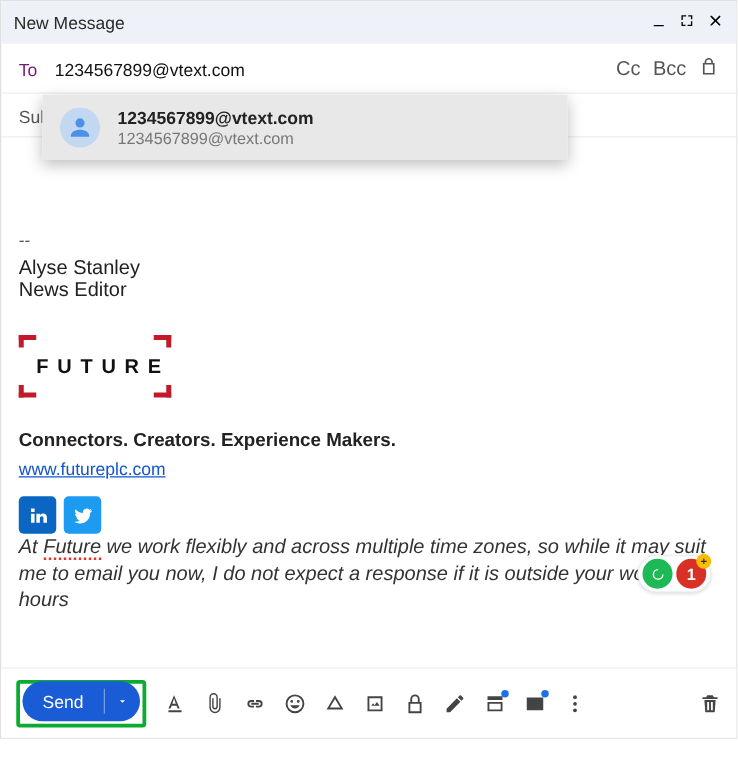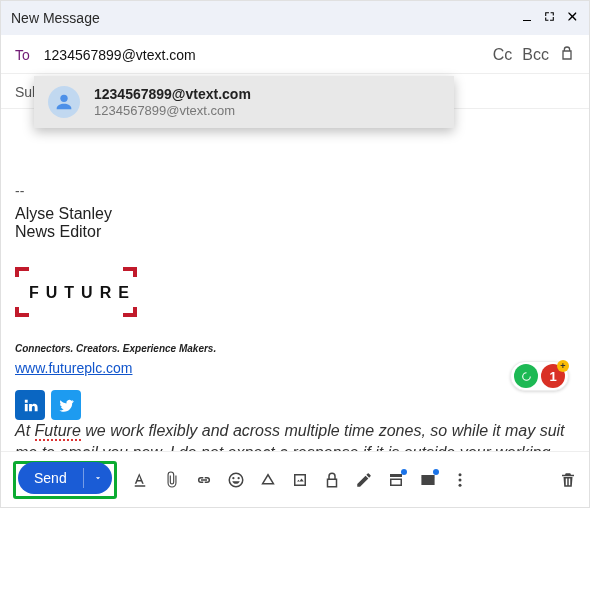--- a/index.html
+++ b/index.html
@@ -1,17 +1,17 @@
 <!DOCTYPE html>
 <html><head>
 <meta charset="utf-8">
 <style>
   * { box-sizing: border-box; margin: 0; padding: 0; }
   html, body { width: 590px; height: 612px; font-family: Arial, Helvetica, sans-serif; background: #fff; overflow: hidden; }
-  .window { width: 590px; height: 508px; display: flex; flex-direction: column; border: 1px solid #e0e0e0; }
+  .window { width: 590px; height: 591px; display: flex; flex-direction: column; border: 1px solid #e0e0e0; }
   .titlebar { background: #eef1f8; height: 34px; display: flex; align-items: center; padding: 0 10px; font-size: 14px; color: #2a2a2a; justify-content: space-between; }
   .titlebar .controls { display: flex; gap: 10px; align-items: center; }
   .titlebar .controls span { cursor: pointer; color: #333; }
   .row-to, .row-sub { display: flex; align-items: center; padding: 10px 14px 8px 14px; border-bottom: 1px solid #eee; font-size: 14px; position: relative; }
   .row-to { gap: 14px; }
   .row-to .label { color: #701a75; }
   .row-to input { flex: 1; border: none; outline: none; font-size: 14px; color: #111; }
   .to-right { display: flex; align-items: center; gap: 10px; color: #555; font-size: 16px; }
   .lock-ic { color: #555; }
   .row-sub { color: #555; font-size: 14px; }
@@ -26,21 +26,21 @@
   .sig-dash { color: #555; }
   .sig-name { margin-top: 6px; font-size: 16px; }
   .sig-role { font-size: 16px; }
   .future-logo { margin-top: 26px; margin-bottom: 26px; position: relative; width: 140px; height: 50px; }
   .future-logo .txt { position: absolute; top: 17px; left: 14px; letter-spacing: 7px; font-weight: bold; font-size: 16px; color: #111; }
   .corner { position: absolute; width: 14px; height: 10px; }
   .corner.tl { top: 0; left: 0; border-top: 4px solid #c11a2b; border-left: 4px solid #c11a2b; }
   .corner.tr { top: 0; left: 108px; border-top: 4px solid #c11a2b; border-right: 4px solid #c11a2b; }
   .corner.bl { bottom: 0; left: 0; border-bottom: 4px solid #c11a2b; border-left: 4px solid #c11a2b; }
   .corner.br { bottom: 0; left: 108px; border-bottom: 4px solid #c11a2b; border-right: 4px solid #c11a2b; }
-  .tagline { font-weight: bold; font-size: 10px; margin-top: 10px; font-style: italic; }
+  .tagline { font-weight: bold; font-size: 15px; margin-top: 10px; }
   .url { color: #1155cc; text-decoration: underline; font-size: 14px; display: inline-block; margin-top: 6px; }
   .socials { margin-top: 14px; display: flex; gap: 6px; }
   .socials .soc { width: 30px; height: 30px; border-radius: 4px; display: flex; align-items: center; justify-content: center; cursor: pointer; }
   .soc.li { background: #0a66c2; }
   .soc.tw { background: #1d9bf0; }
   .soc svg { fill: #fff; }
   .note { font-style: italic; font-size: 16px; color: #333; line-height: 1.35; }
   .note .fut { border-bottom: 2px dotted #d33; }
   .badges { position: absolute; right: 20px; bottom: 60px; display: flex; align-items: center; gap: 3px; background:#fff; border:1px solid #eee; border-radius:16px; padding:2px 3px; box-shadow: 0 1px 3px rgba(0,0,0,.15);}
   .badges .b1 { width:24px; height:24px; border-radius:50%; background:#1db954; display:flex; align-items:center; justify-content:center; color:#fff; font-size:12px;}

